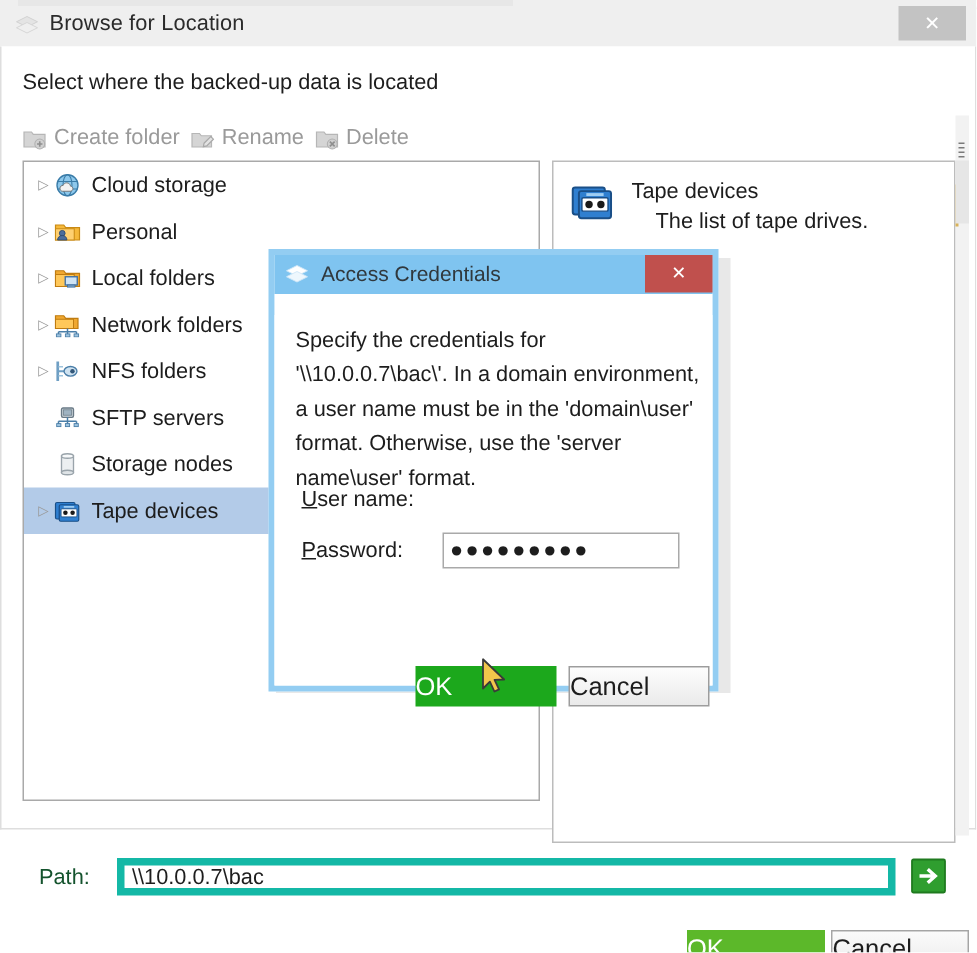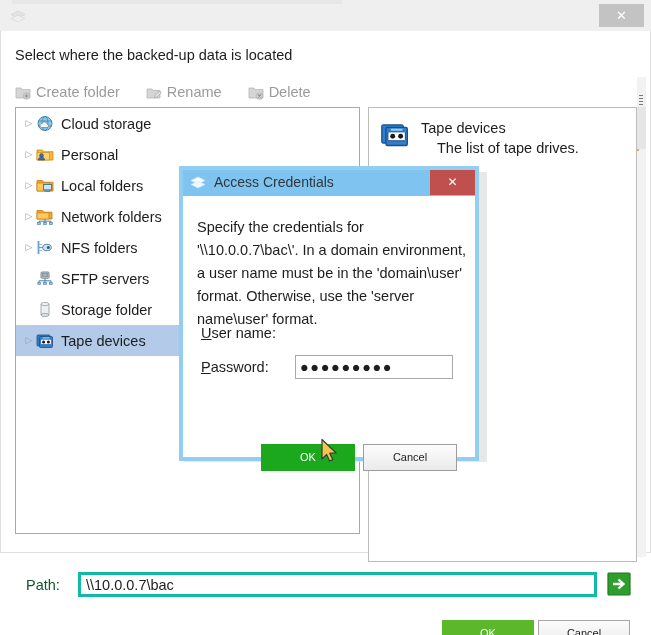--- a/index.html
+++ b/index.html
@@ -92,21 +92,21 @@
     color: #1d1d1d;
   }
 
   
   .toolbar {
     position: absolute;
     left: 14px; top: 50px;
     height: 22px;
     display: flex;
     align-items: center;
-    gap: 26px;
+    gap: 7px;
   }
   .tb-item {
     display: flex;
     align-items: center;
     gap: 5px;
     color: #9a9a9a;
     font-size: 14.5px;
     cursor: default;
   }
   .tb-icon { width: 16px; height: 15px; display:block; }
@@ -210,44 +210,44 @@
   .path-label {
     position: absolute;
     left: 25px; top: 546px;
     font-size: 14.5px;
     color: #14532d;
   }
   .path-input {
     position: absolute;
     left: 77px; top: 541px;
     width: 519px; height: 25px;
-    border: 3px solid #14b8a6;
+    border: 5px solid #14b8a6;
     background: #ffffff;
     box-sizing: border-box;
     font-family: "Liberation Sans", sans-serif;
     font-size: 14.5px;
     color: #1d1d1d;
     padding: 0 5px;
     outline: none;
   }
   .path-go {
     position: absolute;
     left: 605px; top: 540px;
     width: 26px; height: 26px;
     cursor: pointer;
   }
 
   
   .btn {
     position: absolute;
     font-family: "Liberation Sans", sans-serif;
-    font-size: 11px;
+    font-size: 17px;
     box-sizing: border-box;
     cursor: pointer;
-    text-align: center;
+    margin-left: 16px;
   }
   .btn-ok-main {
     left: 441px; top: 589px;
     width: 92px; height: 26px;
     background: #5cb82a;
     border: none;
     color: #ffffff;
     line-height: 26px;
   }
   .btn-cancel-main {
@@ -376,20 +376,21 @@
 
   <div class="window">
 
     <div class="titlebar">
       <span class="titlebar-icon">
         <svg width="16" height="15" viewBox="0 0 16 15">
           <polygon points="8,1 15,4.5 8,8 1,4.5" fill="#e4e4e4" stroke="#cfcfcf" stroke-width=".6"></polygon>
           <polygon points="8,5 15,8.5 8,12 1,8.5" fill="#efefef" stroke="#d4d4d4" stroke-width=".6"></polygon>
         </svg>
       </span>
+      <span class="title-text">Browse for Location</span>
       <div class="close-btn">✕</div>
     </div>
 
     <div class="win-body">
 
       <div class="headline">Select where the backed-up data is located</div>
 
       <div class="toolbar">
 
         <div class="tb-item">
@@ -512,21 +513,21 @@
 
         <div class="tree-row">
           <span class="expander empty">▷</span>
           <span class="tree-icon">
             <svg width="18" height="17" viewBox="0 0 18 17">
               <path d="M5 3h8v11H5z" fill="#eceff1" stroke="#9aa4ab" stroke-width=".9"></path>
               <ellipse cx="9" cy="3" rx="4" ry="1.5" fill="#f7f9fa" stroke="#9aa4ab" stroke-width=".9"></ellipse>
               <ellipse cx="9" cy="14" rx="4" ry="1.5" fill="#dfe4e7" stroke="#9aa4ab" stroke-width=".9"></ellipse>
             </svg>
           </span>
-          <span class="tree-label">Storage folder</span>
+          <span class="tree-label">Storage nodes</span>
         </div>
 
         <div class="tree-row selected">
           <span class="expander">▷</span>
           <span class="tree-icon">
             <svg width="18" height="17" viewBox="0 0 18 17">
               <rect x="1" y="3" width="13" height="11" rx="1" fill="#2f7fd0" stroke="#1a4f87" stroke-width=".8"></rect>
               <rect x="3.5" y="4.5" width="13" height="11" rx="1" fill="#2f7fd0" stroke="#1a4f87" stroke-width=".8"></rect>
               <rect x="4.7" y="7.2" width="10.6" height="5.4" rx=".6" fill="#ffffff" stroke="#1a4f87" stroke-width=".6"></rect>
               <circle cx="7.6" cy="9.9" r="1.5" fill="#1a1a1a"></circle>

